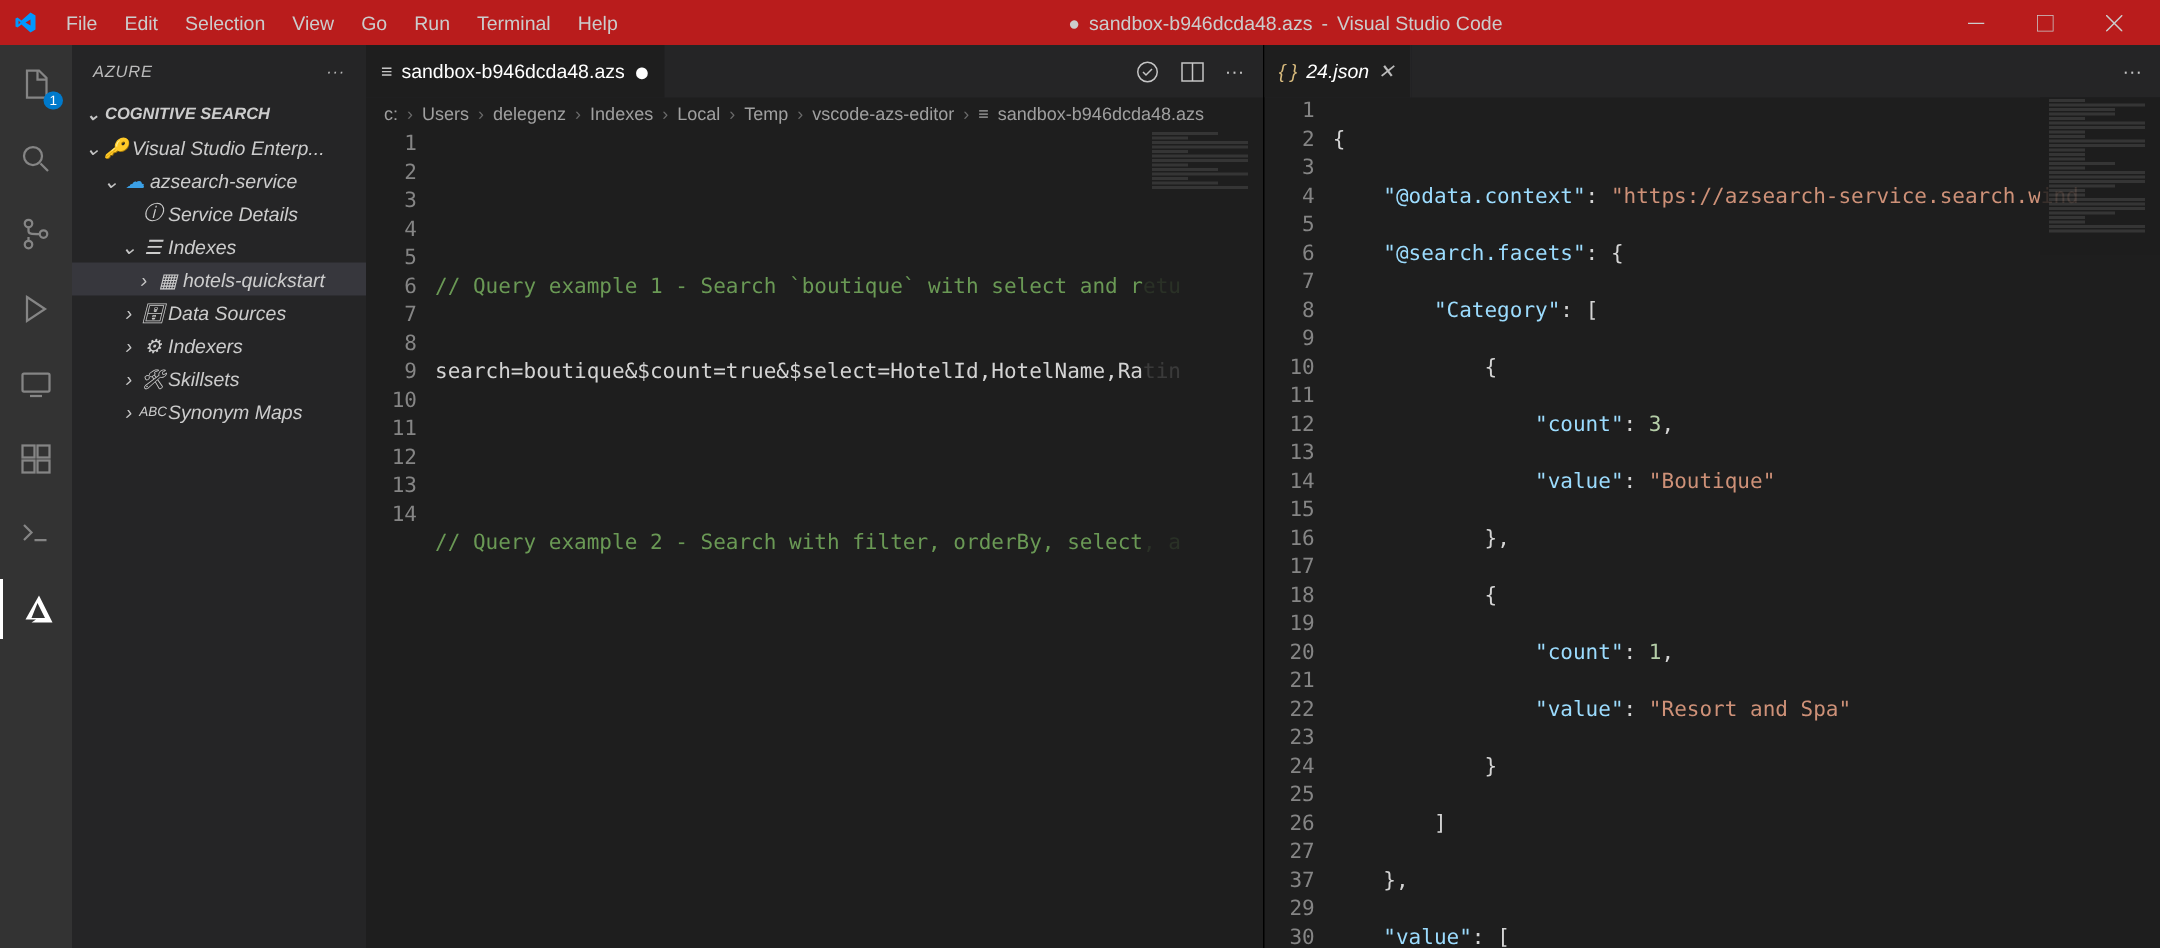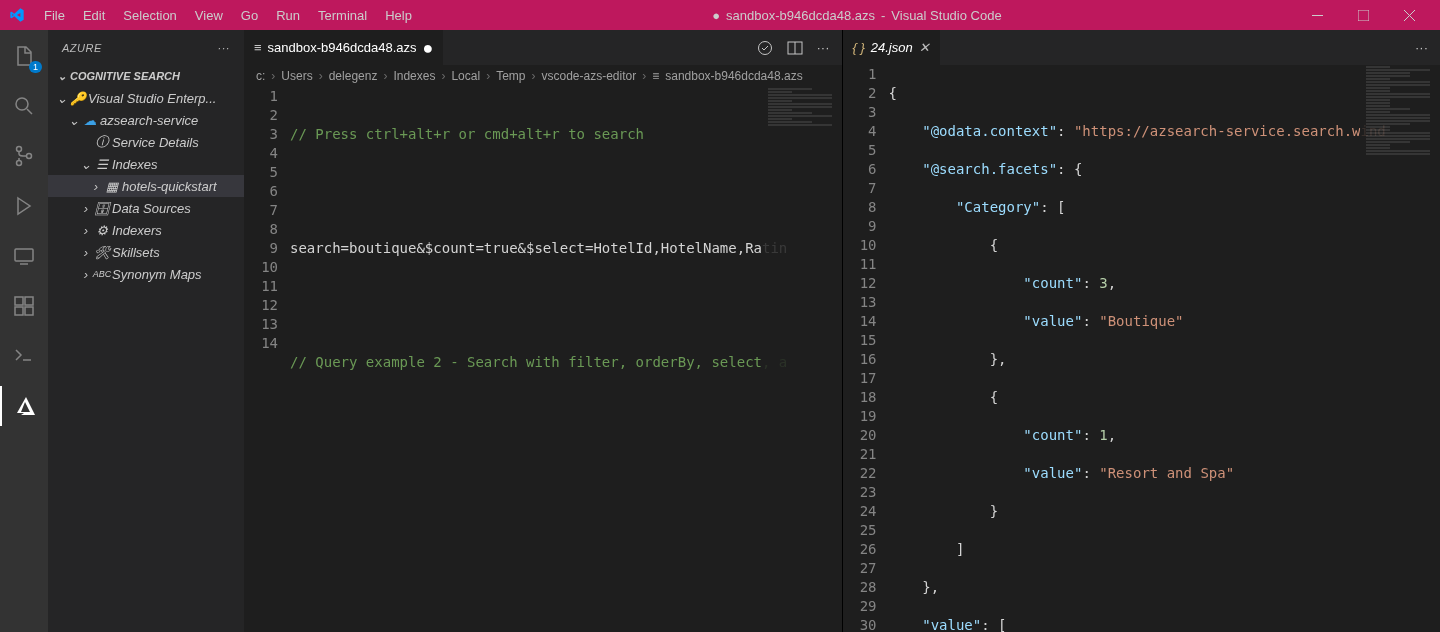--- a/index.html
+++ b/index.html
@@ -18,21 +18,21 @@
     --json-key:#9cdcfe;
     --json-string:#ce9178;
     --json-num:#b5cea8;
     --comment:#6a9955;
     --badge:#007acc;
     font-family:"Segoe UI",Arial,sans-serif;
   }
   *{box-sizing:border-box;}
   body{margin:0;background:var(--bg-darker);color:var(--fg);font-size:13px;overflow:hidden;width:1440px;height:632px;}
   
-  .titlebar{height:30px;background:#be185d;display:flex;align-items:center;padding:0 8px;color:var(--fg);justify-content:flex-end;}
+  .titlebar{height:30px;background:#b91c1c;display:flex;align-items:center;padding:0 8px;color:var(--fg);justify-content:flex-end;}
   .vs-logo{width:18px;height:18px;margin-right:10px;display:flex;align-items:center;justify-content:center;}
   .vs-logo svg{width:16px;height:16px;}
   .menu{display:flex;gap:2px;}
   .menu span{padding:4px 8px;cursor:default;}
   .title-center{flex:1;text-align:center;display:flex;align-items:center;justify-content:center;gap:6px;}
   .win-controls{display:flex;gap:0;}
   .win-btn{width:46px;height:30px;display:flex;align-items:center;justify-content:center;color:var(--fg);}
   
   .main{display:flex;height:602px;}
   .activitybar{width:48px;background:#333333;display:flex;flex-direction:column;align-items:center;padding-top:6px;gap:10px;}
@@ -290,22 +290,22 @@
             <div>7</div>
             <div>8</div>
             <div>9</div>
             <div>10</div>
             <div>11</div>
             <div>12</div>
             <div>13</div>
             <div>14</div>
         </div>
         <div class="lines">
-          <div><span class="c-comment">// Press ctrl+alt+r or cmd+alt+r to search</span></div>
           <div></div>
+          <div><span class="c-comment">// Query example 1 - Search `boutique` with select and retu</span></div>
           <div>search=boutique&amp;$count=true&amp;$select=HotelId,HotelName,Ratin</div>
           <div></div>
           <div><span class="c-comment">// Query example 2 - Search with filter, orderBy, select, a</span></div>
           <div></div>
           
           
           
           
           
         </div>
@@ -360,21 +360,21 @@
             <div>18</div>
             <div>19</div>
             <div>20</div>
             <div>21</div>
             <div>22</div>
             <div>23</div>
             <div>24</div>
             <div>25</div>
             <div>26</div>
             <div>27</div>
-            <div>28</div>
+            <div>37</div>
             <div>29</div>
             <div>30</div>
         </div>
         <div class="lines">
 <div><span class="p">{</span></div>
 <div>    <span class="k">"@odata.context"</span><span class="p">: </span><span class="s">"https://azsearch-service.search.wind</span></div>
 <div>    <span class="k">"@search.facets"</span><span class="p">: {</span></div>
 <div>        <span class="k">"Category"</span><span class="p">: [</span></div>
 <div>            <span class="p">{</span></div>
 <div>                <span class="k">"count"</span><span class="p">: </span><span class="n">3</span><span class="p">,</span></div>

